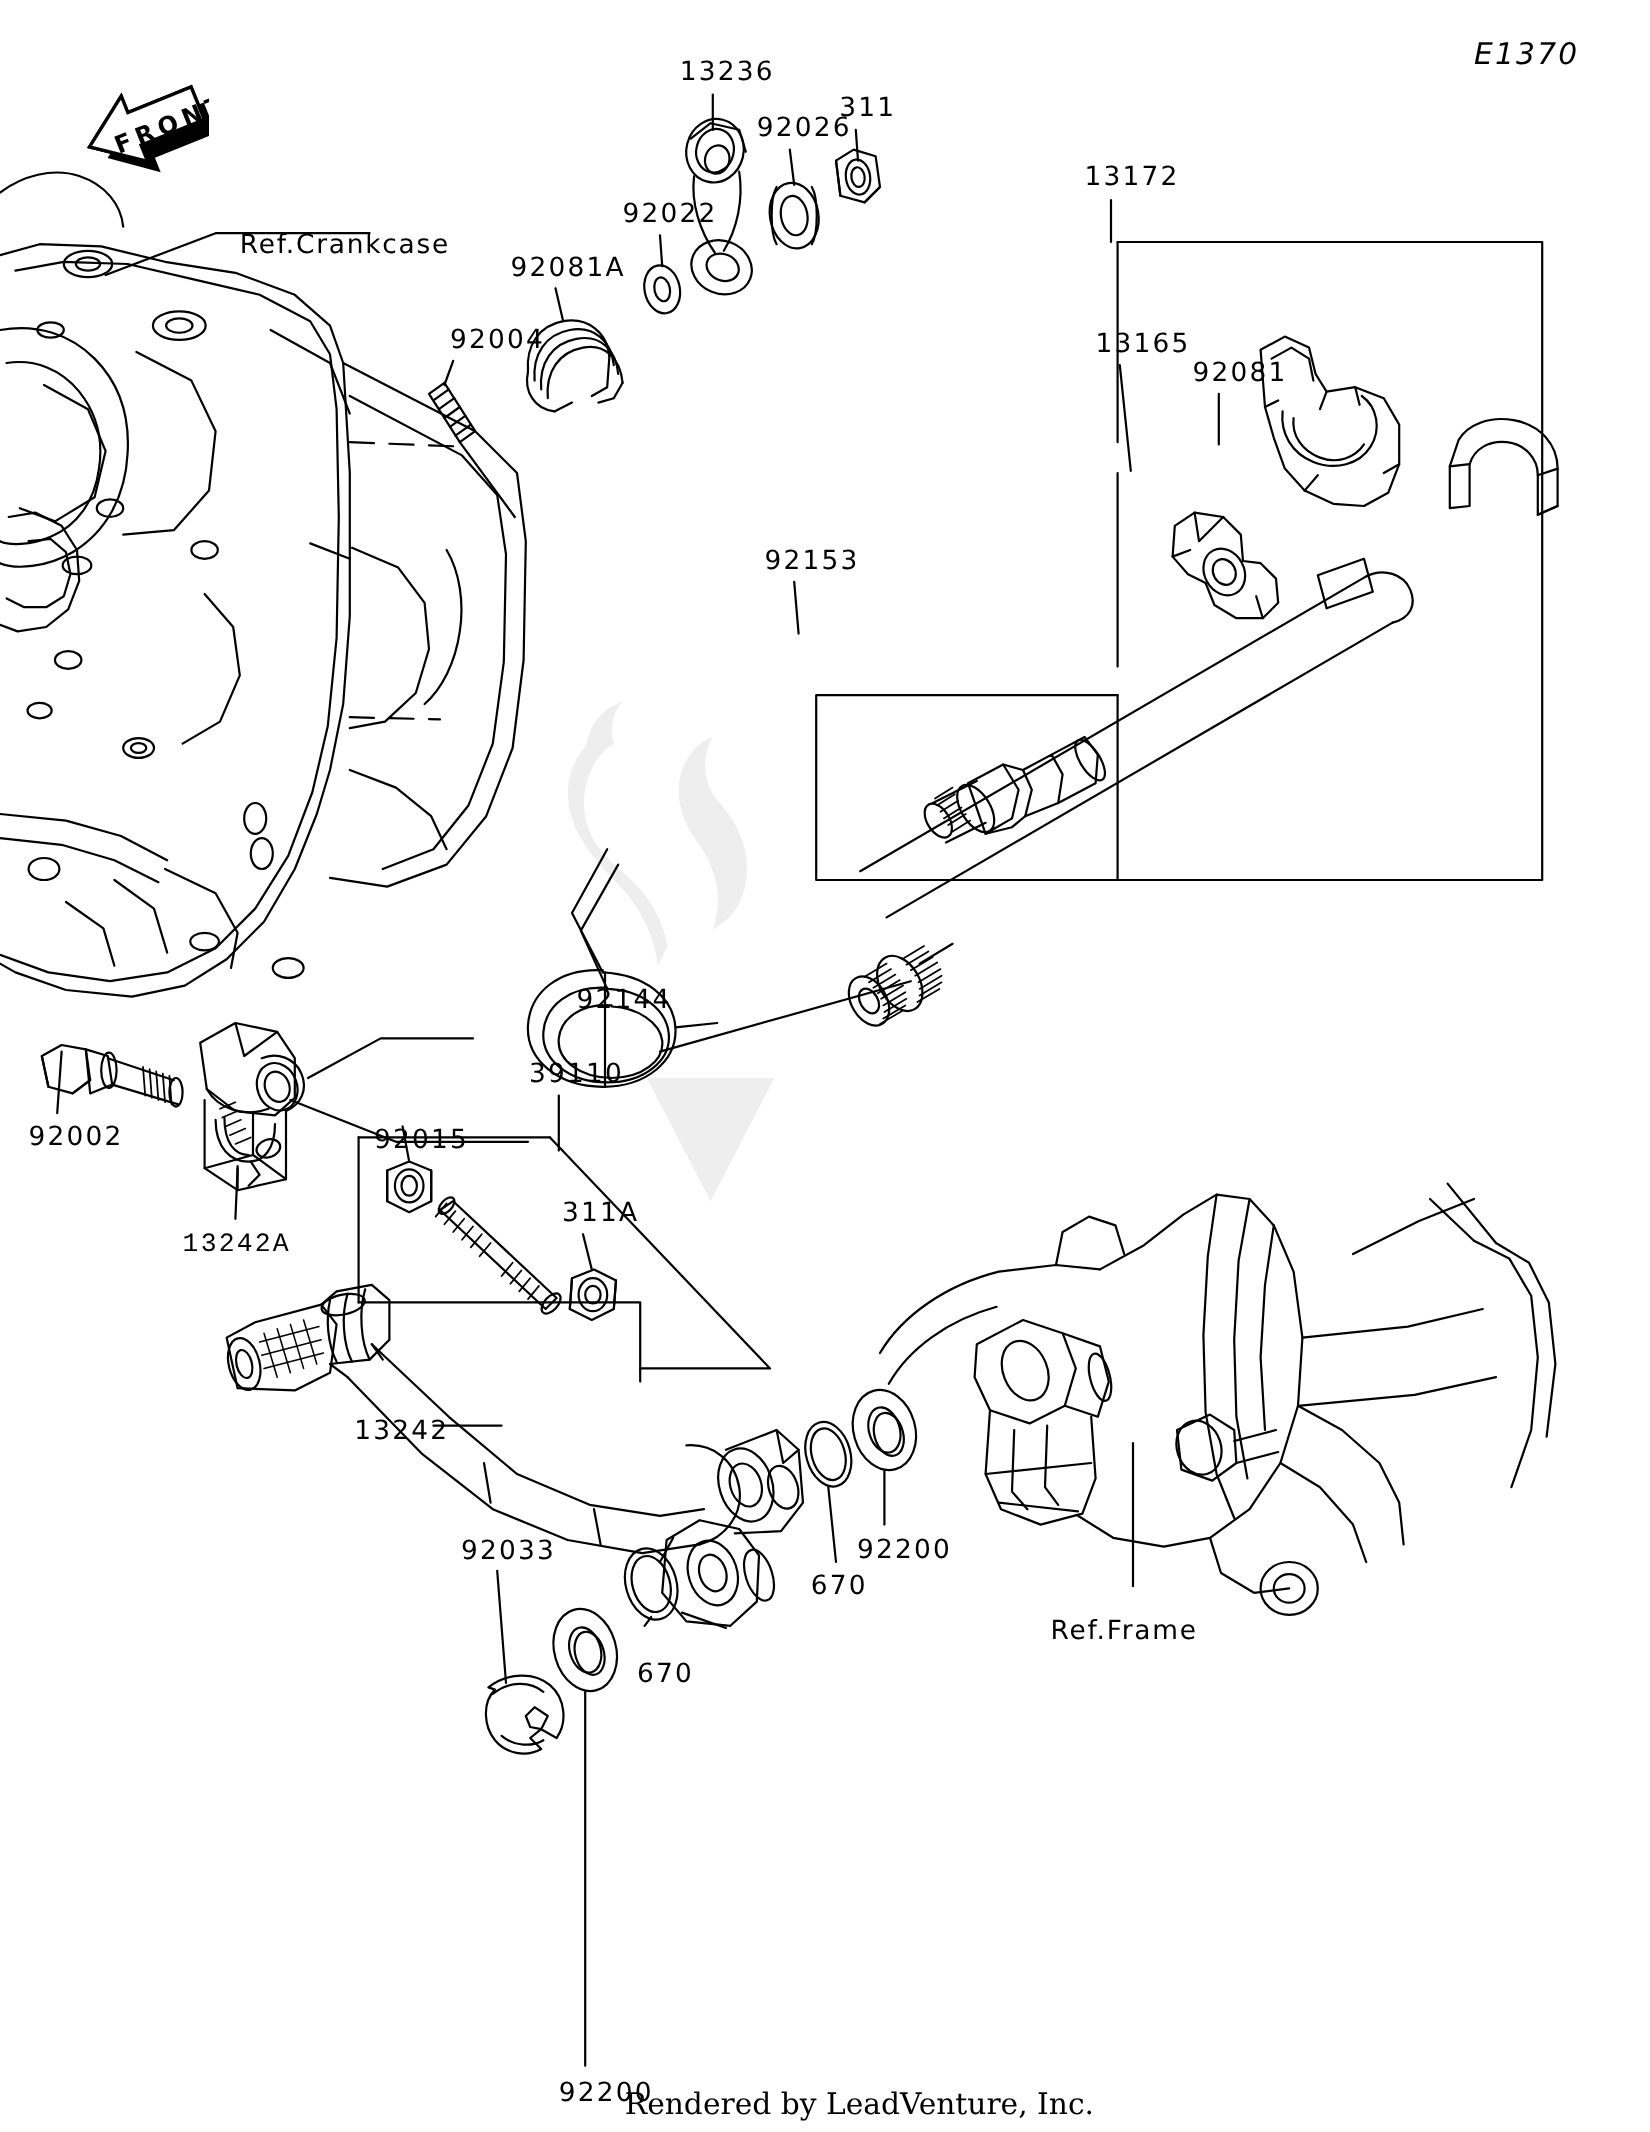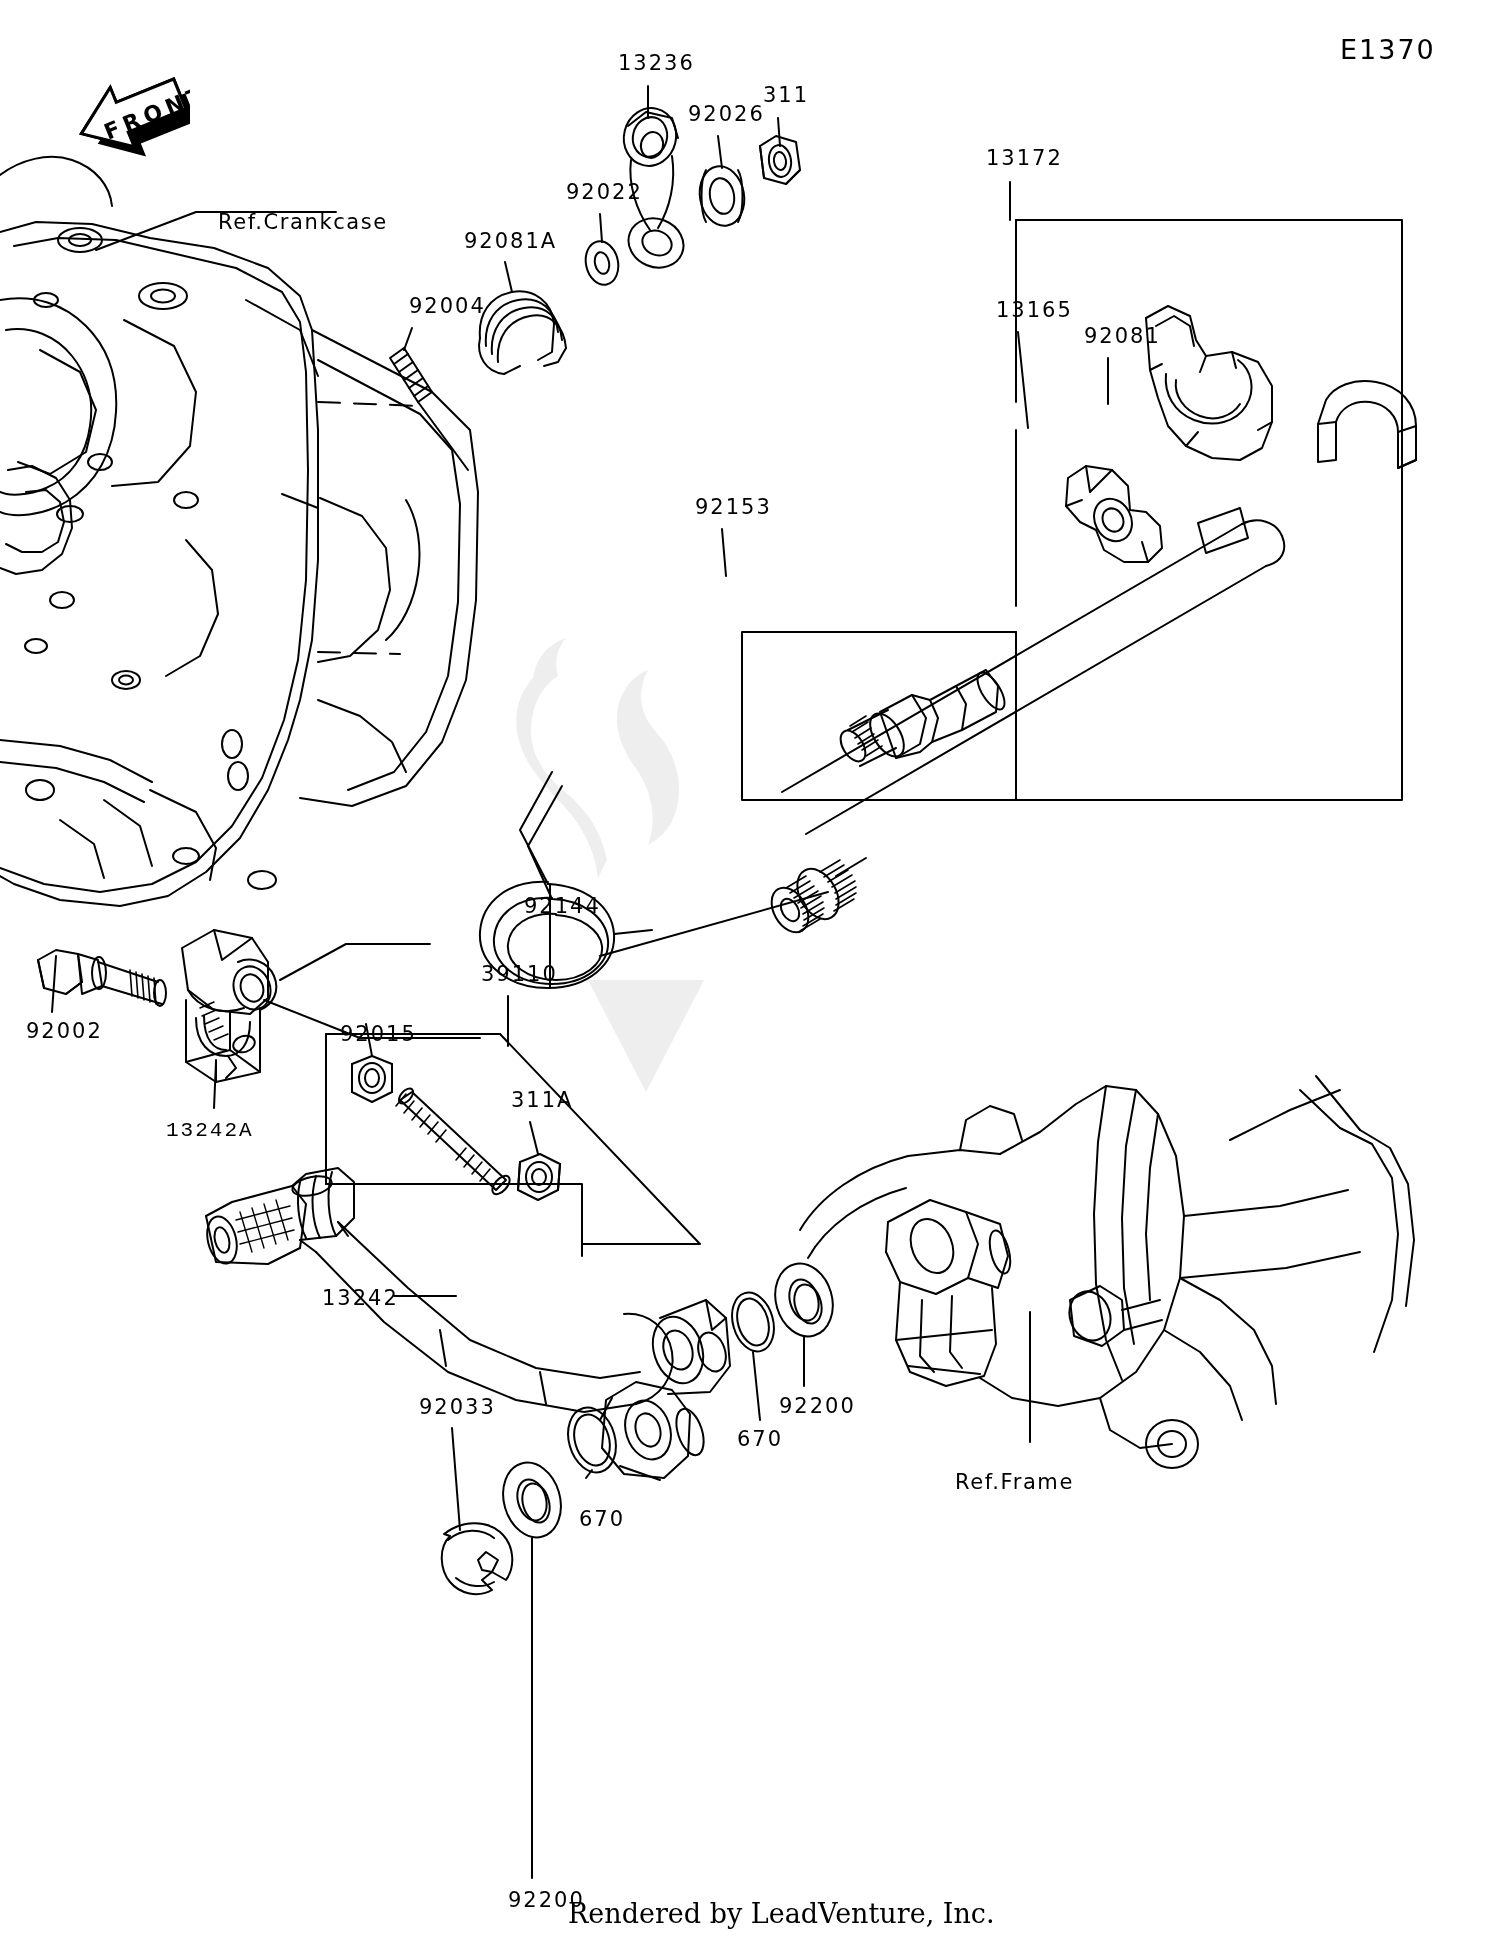--- a/index.html
+++ b/index.html
@@ -6,21 +6,21 @@
   body{
     width:1500px;height:1938px;position:relative;overflow:hidden;
     font-family:"DejaVu Sans",sans-serif;
     color:#000;
   }
   #sheet{position:absolute;left:0;top:0;width:1500px;height:1938px;}
   svg.layer{position:absolute;left:0;top:0;width:1500px;height:1938px;}
   .lbl{
     position:absolute;
     font-family:"DejaVu Sans",sans-serif;
-    font-size:21px;
+    font-size:24px;
     letter-spacing:2.0px;
     color:#000;
     white-space:nowrap;
     line-height:1;
   }
   .lbl.ref{letter-spacing:1.6px;margin-top:16px;}
   .credit{
     position:absolute;
     font-family:"DejaVu Serif",serif;
     font-size:27px;
@@ -515,21 +515,21 @@
         <path d="M452 1428 L460 1530"></path>
         <path d="M586 1478 L592 1470"></path>
         <path d="M532 1538 L532 1878"></path>
         <path d="M753 1352 L760 1420"></path>
         <path d="M804 1337 L804 1386"></path>
       </g>
 
     </g>
   </svg>
 
-  <div class="sheetcode" style="left:1340px;top:34px;">E1370</div>
+  <div class="sheetcode" style="left:1340px;top:34px;font-style:italic;">E1370</div>
 
   <div class="front-badge">
     <svg viewBox="0 0 130 104" aria-hidden="true">
       <g>
         <polygon points="18,42 62,10 62,26 124,26 124,58 62,58 62,74" fill="#ffffff" stroke="#000000" stroke-width="3" transform="rotate(-22 65 42)"></polygon>
         <polygon points="26,48 66,20 66,34 126,34 126,64 66,64 66,78" fill="#000000" stroke="none" opacity="1" transform="rotate(-22 70 48) translate(6,8)"></polygon>
         <polygon points="18,42 62,10 62,26 124,26 124,58 62,58 62,74" fill="#ffffff" stroke="#000000" stroke-width="3" transform="rotate(-22 65 42)"></polygon>
       </g>
       <text x="48" y="66" transform="rotate(-22 48 66)" font-family="'DejaVu Sans',sans-serif" font-size="22" font-weight="bold" letter-spacing="5" fill="#000000">FRONT</text>
     </svg>

